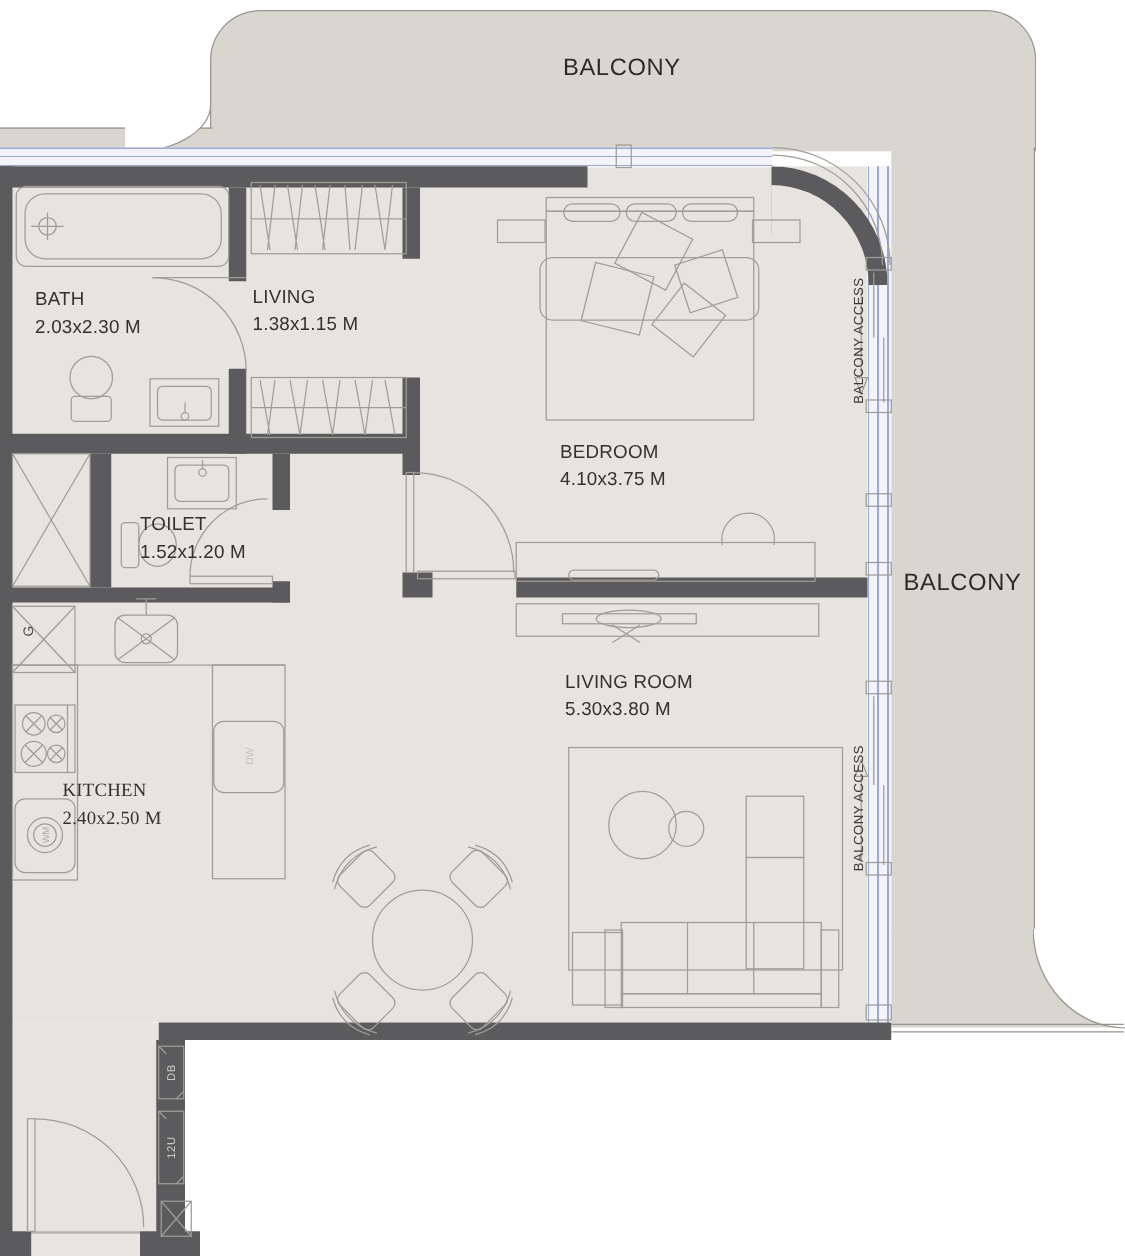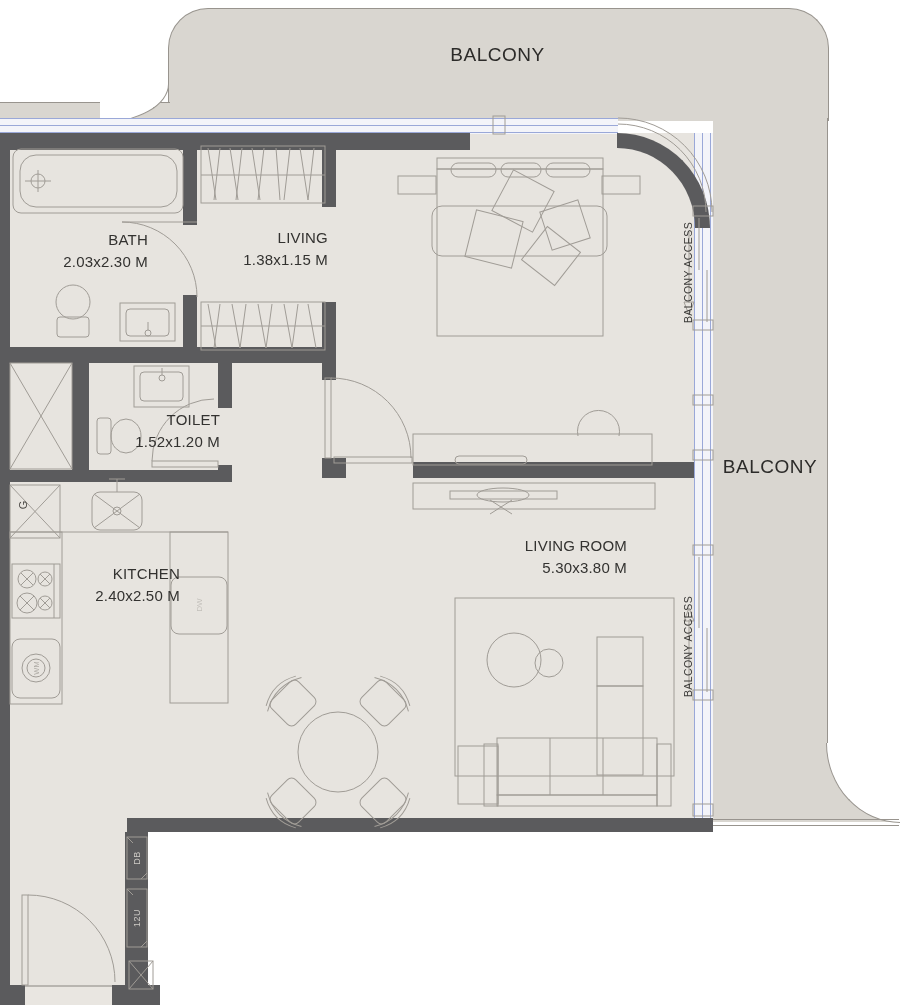--- a/index.html
+++ b/index.html
@@ -6,21 +6,21 @@
   #plan{position:relative;width:900px;height:1005px;background:#ffffff;overflow:hidden;
         font-family:"Liberation Sans", sans-serif;color:#2e2d2b;}
   .abs{position:absolute;}
   .floor{position:absolute;background:#e7e4df;}
   .balc{position:absolute;background:#d9d6d0;}
   .wall{position:absolute;background:#5b5b5d;}
   .winh{position:absolute;background:#f3f4f9;
         background-image:repeating-linear-gradient(to bottom,#9aa8d8 0 1px,transparent 1px 7px);}
   .winv{position:absolute;background:#f3f4f9;
         background-image:repeating-linear-gradient(to right,#9aa8d8 0 1px,transparent 1px 8px);}
-  .lbl{position:absolute;text-align:right;font-size:15px;line-height:22px;color:#333230;
+  .lbl{position:absolute;text-align:left;font-size:15px;line-height:22px;color:#333230;
        letter-spacing:0.2px;white-space:nowrap;}
   .big{position:absolute;text-align:center;font-size:19px;color:#2c2b29;letter-spacing:0.5px;}
   .rot{position:absolute;display:flex;align-items:center;justify-content:center;
        transform:rotate(-90deg);transform-origin:center;white-space:nowrap;}
   .access{font-size:10.5px;color:#3a3937;letter-spacing:0.4px;}
   .panel-lbl{font-size:9px;color:#cfccc7;letter-spacing:0.5px;}
   .tiny-wm{font-size:7.5px;color:#aeaba5;}
   .tiny-dw{font-size:8px;color:#c2bfba;}
   .g-lbl{font-size:11px;color:#4a4844;}
   svg.ov{position:absolute;left:0;top:0;}
@@ -267,29 +267,33 @@
   <div class="big" style="left:711px;top:456px;width:118px;">BALCONY</div>
 
   <div class="lbl" style="left:28px;top:229px;width:120px;">
     <div>BATH</div>
     <div>2.03x2.30 M</div>
   </div>
   <div class="lbl" style="left:202px;top:227px;width:126px;">
     <div>LIVING</div>
     <div>1.38x1.15 M</div>
   </div>
+  <div class="lbl" style="left:448px;top:351px;width:150px;">
+    <div>BEDROOM</div>
+    <div>4.10x3.75 M</div>
+  </div>
   <div class="lbl" style="left:112px;top:409px;width:108px;">
     <div>TOILET</div>
     <div>1.52x1.20 M</div>
   </div>
   <div class="lbl" style="left:452px;top:535px;width:175px;">
     <div>LIVING ROOM</div>
     <div>5.30x3.80 M</div>
   </div>
-  <div class="lbl" style="left:50px;top:563px;width:130px;">
+  <div class="lbl" style="left:50px;top:622px;width:130px;font-family:Liberation Serif, serif;">
     <div>KITCHEN</div>
     <div>2.40x2.50 M</div>
   </div>
 
 
   <div class="rot access" style="left:627px;top:266px;width:120px;height:13px;">BALCONY ACCESS</div>
   <div class="rot access" style="left:627px;top:640px;width:120px;height:13px;">BALCONY ACCESS</div>
 
   <div class="rot panel-lbl" style="left:117px;top:853px;width:40px;height:10px;">DB</div>
   <div class="rot panel-lbl" style="left:117px;top:913px;width:40px;height:10px;">12U</div>

